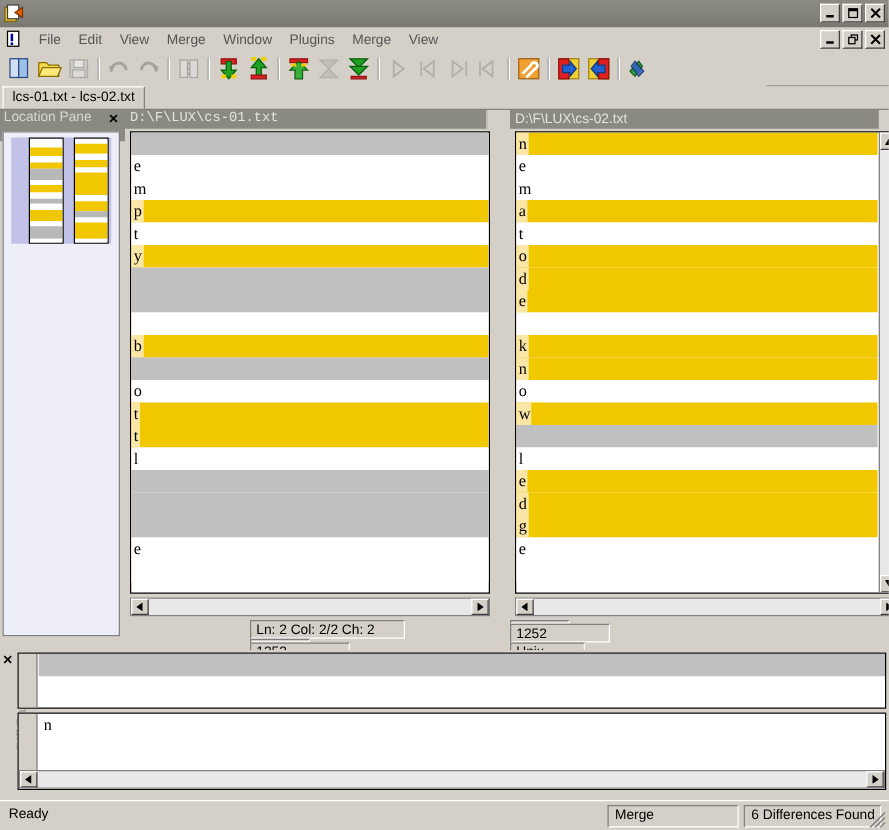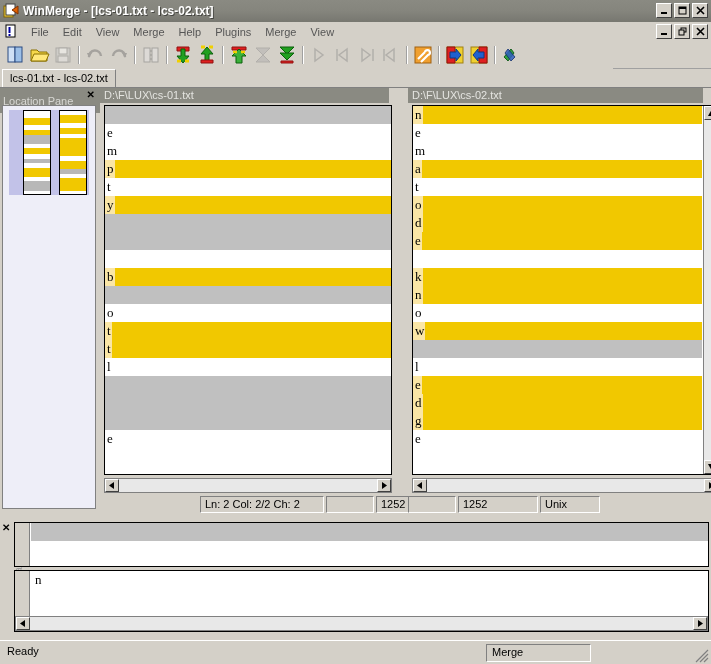--- a/index.html
+++ b/index.html
@@ -72,21 +72,21 @@
     content:"";position:absolute;left:0;bottom:0;width:711px;height:1px;
     background:#808080;
   }
 
   
   .locpane{
     position:absolute;left:0;top:88px;width:100px;height:426px;
     background:#d4d0c8;
   }
   .locpane-hdr{
-    height:25px;background:#8a8a82;display:flex;align-items:center;
+    height:25px;background:#8a8a82;display:flex;
     color:#d8d8d4;font-size:11px;padding-left:3px;box-sizing:border-box;
     position:relative;
   }
   .locpane-hdr .x{
     position:absolute;right:5px;top:1px;color:#000;font-size:10px;font-weight:bold;
   }
   .locbody{
     position:absolute;left:2px;top:17px;width:94px;height:404px;
     background:#eeeef8;border:1px solid #808080;box-sizing:border-box;
   }
@@ -102,21 +102,21 @@
 
   
   .pane{position:absolute;top:88px;height:426px;background:#d4d0c8;}
   .pane.left{left:100px;width:296px;}
   .pane.right{left:408px;width:315px;}
   .pane-hdr{
     height:15px;background:#8a8a82;color:#e4e4e0;font-size:11px;
     padding:1px 0 0 4px;box-sizing:border-box;white-space:nowrap;
     border-right:1px solid #d4d0c8;position:relative;
   }
-  .pane.left .pane-hdr{width:290px;}
+  .pane.left .pane-hdr{width:290px;font-family:Liberation Mono, monospace;}
   .pane.right .pane-hdr{width:296px;}
 
   .editor{
     position:absolute;left:4px;top:17px;
     border:1px solid #000;background:#fff;box-sizing:border-box;
     overflow:hidden;
   }
   .pane.left .editor{width:288px;height:370px;}
   .pane.right .editor{width:307px;height:370px;}
 
@@ -146,21 +146,21 @@
   .sbtn{
     width:14px;height:13px;background:#d4d0c8;
     border-top:1px solid #fff;border-left:1px solid #fff;
     border-right:1px solid #404040;border-bottom:1px solid #404040;
     box-sizing:border-box;display:flex;align-items:center;justify-content:center;
   }
   .sbtn svg{display:block;}
 
   
   .pstatus{
-    position:absolute;height:17px;display:flex;align-items:stretch;
+    position:absolute;height:17px;display:flex;align-items:stretch;flex-direction:column;
   }
   .pcell{
     background:#d4d0c8;
     border-top:1px solid #808080;border-left:1px solid #808080;
     border-bottom:1px solid #fff;border-right:1px solid #fff;
     box-sizing:border-box;font-size:11px;color:#000;
     padding:1px 0 0 4px;white-space:nowrap;margin-right:2px;
   }
 
   
@@ -215,21 +215,20 @@
 <div class="app">
 
   <div class="titlebar">
     <span class="title-icon">
       <svg width="16" height="16" viewBox="0 0 16 16">
         <rect x="1" y="3" width="9" height="11" fill="#f0d040" stroke="#806000"></rect>
         <rect x="3" y="1" width="9" height="11" fill="#ffffff" stroke="#404040"></rect>
         <path d="M9 7 L15 3 L15 11 Z" fill="#e06000" stroke="#803000"></path>
       </svg>
     </span>
-    <span class="title-text">WinMerge - [lcs-01.txt - lcs-02.txt]</span>
     <div class="wbtns">
       <div class="wbtn">
         <svg width="8" height="8" viewBox="0 0 8 8">
             <rect x="1" y="5" width="6" height="2" fill="#000"></rect>
           </svg>
       </div>
       <div class="wbtn">
         <svg width="9" height="9" viewBox="0 0 9 9">
             <rect x="1" y="1" width="7" height="7" fill="none" stroke="#000" stroke-width="1"></rect>
             <rect x="1" y="1" width="7" height="2" fill="#000"></rect>
@@ -248,21 +247,21 @@
       <svg width="14" height="14" viewBox="0 0 14 14">
         <rect x="2" y="1" width="9" height="12" fill="#fff" stroke="#000"></rect>
         <rect x="4.5" y="3" width="2" height="6" fill="#0000a0"></rect>
         <rect x="4.5" y="10" width="2" height="2" fill="#0000a0"></rect>
       </svg>
     </span>
     <span class="menuitem">File</span>
     <span class="menuitem">Edit</span>
     <span class="menuitem">View</span>
     <span class="menuitem">Merge</span>
-    <span class="menuitem">Help</span>
+    <span class="menuitem">Window</span>
     <span class="menuitem">Plugins</span>
     <span class="menuitem">Merge</span>
     <span class="menuitem">View</span>
     <div class="mdi-btns">
       <div class="wbtn">
         <svg width="8" height="8" viewBox="0 0 8 8">
             <rect x="1" y="5" width="6" height="2" fill="#000"></rect>
           </svg>
       </div>
       <div class="wbtn">
@@ -583,20 +582,21 @@
               <path d="M1 0 L6 3.5 L1 7 Z" fill="#000"></path>
             </svg>
         </div>
       </div>
     </div>
   </div>
 
   <div class="statusbar">
     <div class="scell flat" style="width:480px;">Ready</div>
     <div class="scell" style="width:105px;">Merge</div>
+    <div class="scell" style="width:110px;">6 Differences Found</div>
     <span class="grip">
       <svg width="14" height="14" viewBox="0 0 14 14">
         <path d="M13 5 L5 13 M13 9 L9 13 M13 1 L1 13" stroke="#808080" stroke-width="1.2"></path>
       </svg>
     </span>
   </div>
 
 </div>
 
 </body></html>

